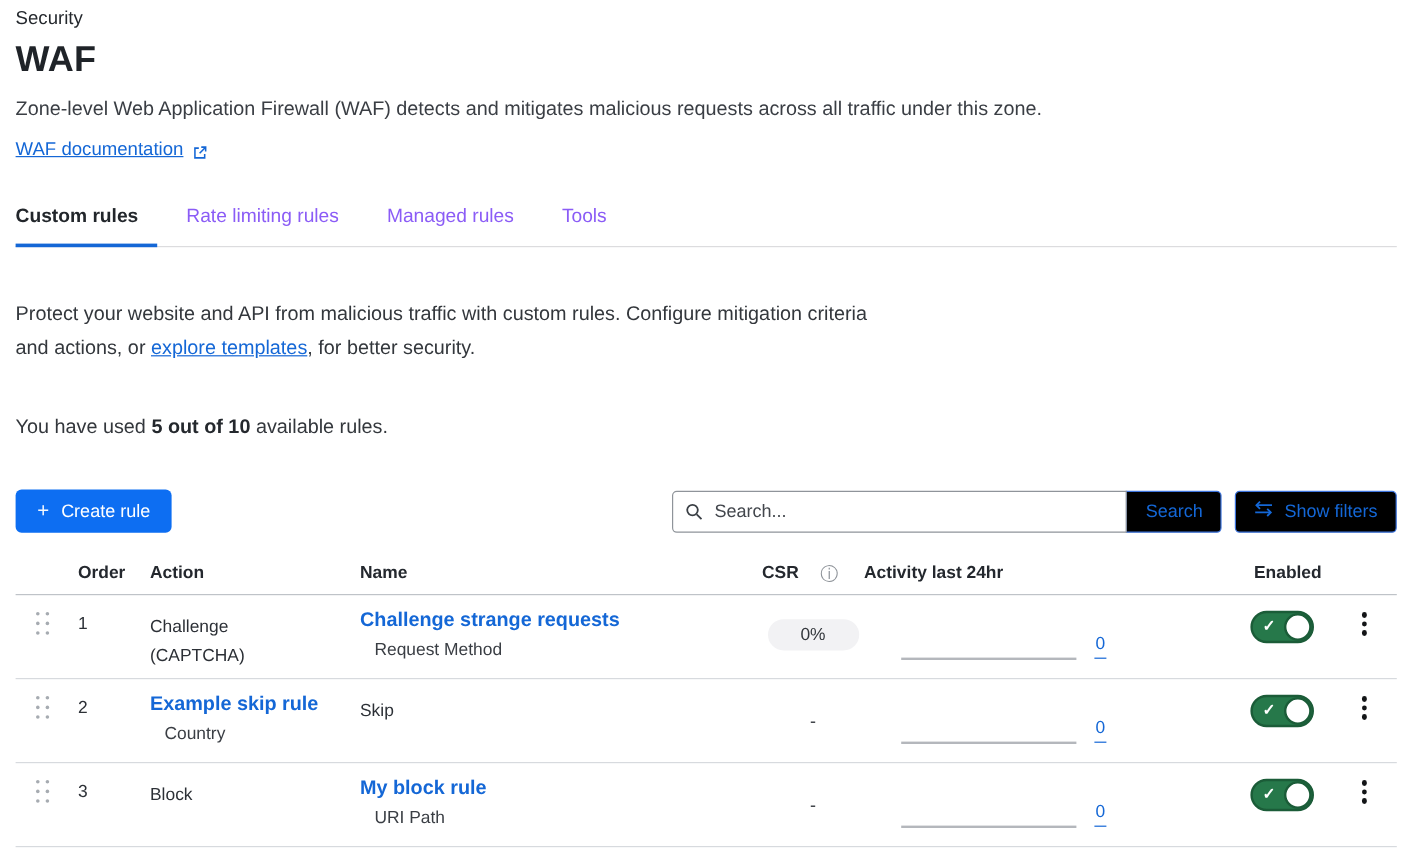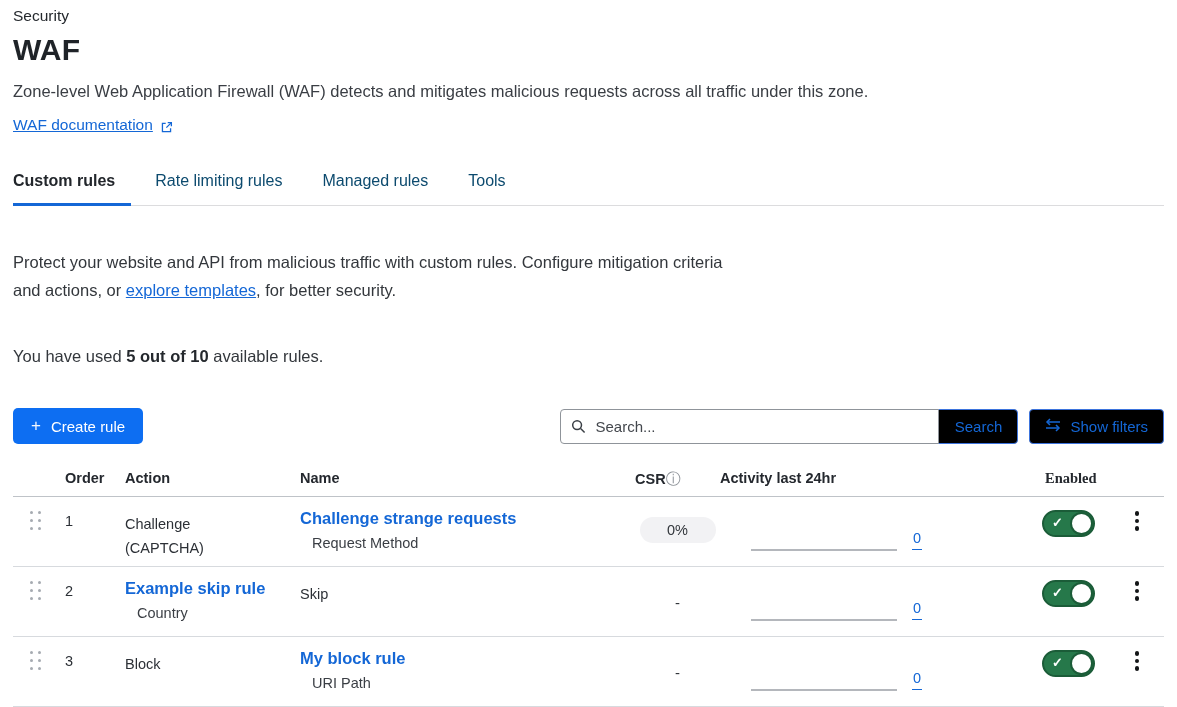--- a/index.html
+++ b/index.html
@@ -15,21 +15,21 @@
   .breadcrumb { font-size:15.5px; color:#24282d; }
   .page-title { font-size:30px; font-weight:700; color:#1f2328; margin-top:8px; letter-spacing:.2px; }
   .page-desc { font-size:16.5px; color:#3a3e44; margin-top:15px; }
   .doc-link-row { margin-top:15px; display:flex; align-items:flex-end; gap:7px; }
   a.blue-link { color:#1467d6; text-decoration:underline; font-size:15.5px; cursor:pointer; }
   .ext-icon svg { display:block; }
 
   
   .tabs { margin-top:36px; display:flex; border-bottom:1px solid #dcdcde; }
   .tab {
-    font-size:16px; color:#0c4a6e; padding:2px 16px 13px 0; margin-right:24px;
+    font-size:16px; color:#8b5cf6; padding:2px 16px 13px 0; margin-right:24px;
     border-bottom:3px solid transparent; margin-bottom:-1px; cursor:pointer; white-space:nowrap;
   }
   .tab.active { font-weight:700; color:#22262b; border-bottom-color:#1467d6; }
 
   
   .intro { margin-top:42px; font-size:16.5px; line-height:28px; color:#33373c; max-width:740px; }
   .intro a { font-size:16.5px; }
   .usage { margin-top:43px; font-size:16.5px; color:#33373c; }
   .usage b { font-weight:700; color:#24282d; }
 
@@ -57,23 +57,23 @@
   .btn-filters { border-radius:4px; padding:0 15px; margin-left:11px; }
 
   
   .rules-table { margin-top:22px; width:1151px; }
   .grid-row {
     display:grid;
     grid-template-columns:52px 60px 175px 335px 85px 215px 175px 54px;
   }
   .thead { border-bottom:1px solid #bfc3c8; padding-bottom:9px; padding-top:4px; }
   .th { font-size:14.5px; font-weight:700; color:#24282e; }
-  .th-csr { display:flex; align-items:center; gap:0; }
+  .th-csr { display:flex; align-items:center; gap:18px; }
   .info-icon { color:#8d9298; font-size:15px; font-weight:400; line-height:1; cursor:pointer; }
-  .th-enabled { padding-left:110px;font-family:Liberation Serif, serif; }
+  .th-enabled { padding-left:110px; }
 
   .trow { height:70px; border-bottom:1px solid #d7dade; position:relative; }
   .cell { position:relative; }
 
   .drag-cell { padding-top:14px; padding-left:17px; cursor:grab; }
   .dots { display:grid; grid-template-columns:3px 3px; gap:5px; width:11px; }
   .dots i { width:3px; height:3px; border-radius:50%; background:#a6abb1; }
 
   .order-cell { padding-top:16px; font-size:14.5px; color:#2c3036; }
   .action-cell { padding-top:15px; font-size:14.5px; line-height:24px; color:#2c3036; width:120px; }

